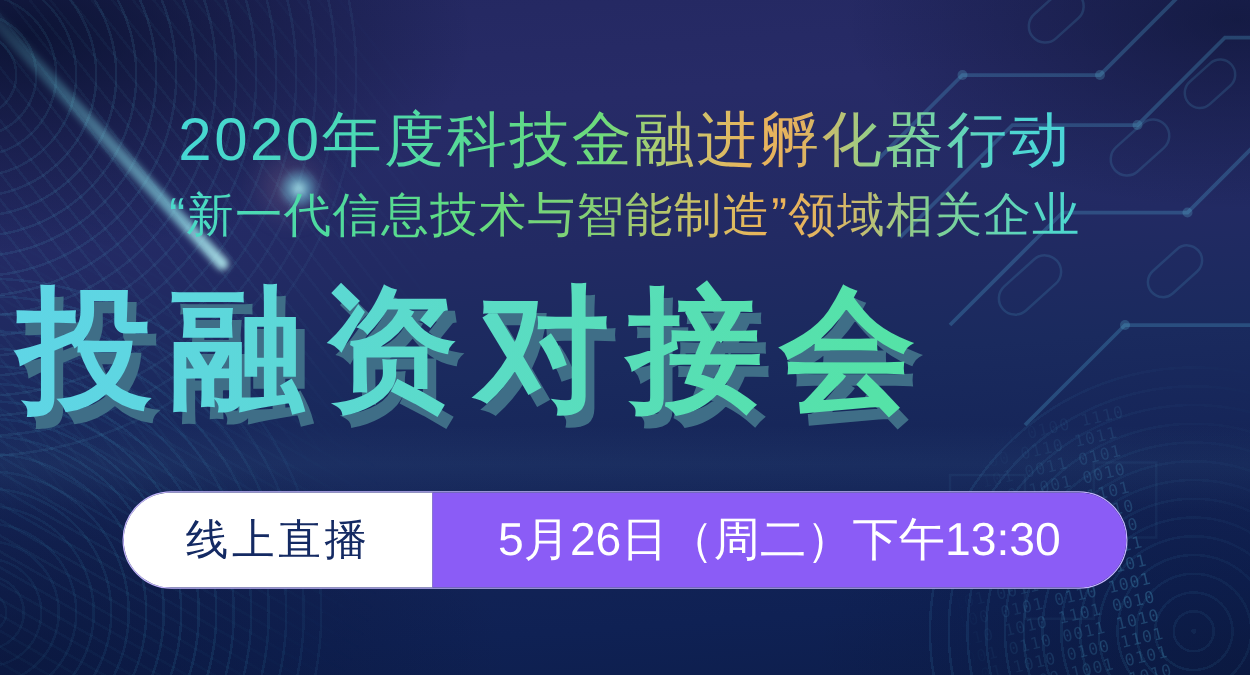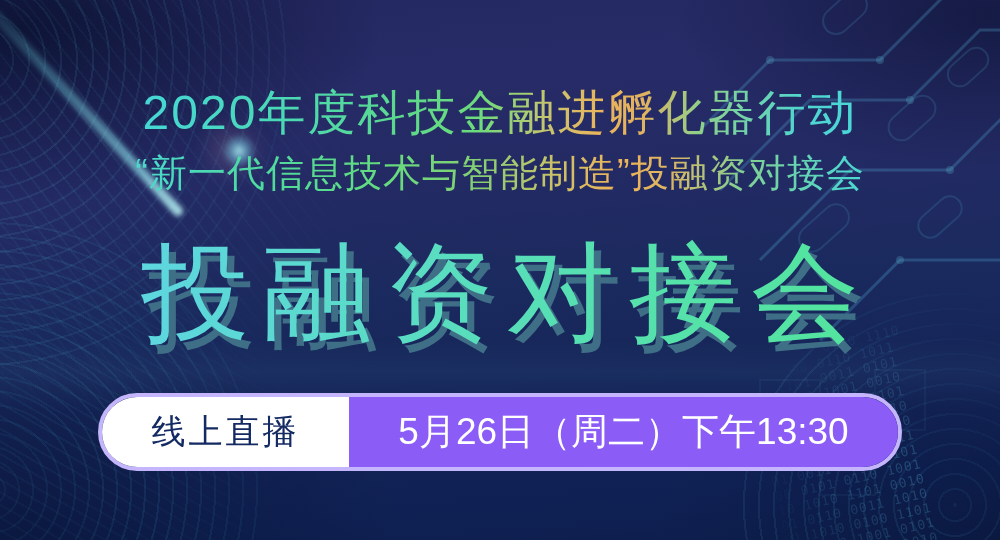--- a/index.html
+++ b/index.html
@@ -257,25 +257,24 @@
   
   .headline-wrap {
     position: absolute;
     top: 216px;
     left: 0; right: 0;
     height: 130px;
   }
   .headline {
     position: absolute;
     left: 0; right: 0;
-    top: 16px;
-    text-align: center;
+    top: 4px;
     font-size: 108px;
     line-height: 122px;
-    font-weight: 400;
+    font-weight: 700;
     letter-spacing: 14px;
     text-indent: 14px;
     white-space: nowrap;
     font-family: "DejaVu Sans", "Liberation Sans", sans-serif;
   }
   .headline-shadow {
     color: #3f6e87;
     transform: translate(7px, 9px);
     filter: blur(0.3px);
   }
@@ -296,21 +295,21 @@
   }
 
   
   .pill {
     position: absolute;
     left: 98px;
     top: 393px;
     width: 804px;
     height: 78px;
     border-radius: 39px;
-    border: 4px solid #c4b5fd;
+    border: 1px solid #c4b5fd;
     box-sizing: border-box;
     display: flex;
     align-items: stretch;
     overflow: hidden;
     background: #132258;
   }
   .pill-left {
     width: 247px;
     flex: 0 0 247px;
     background: #ffffff;
@@ -406,21 +405,21 @@
       </g>
     </svg>
   </div>
 
   <div class="bg-sheen"></div>
 
   <div class="content">
 
     <div class="line1">2020年度科技金融进孵化器行动</div>
 
-    <div class="line2">“新一代信息技术与智能制造”投融资对接会</div>
+    <div class="line2">“新一代信息技术与智能制造”领域相关企业</div>
 
     <div class="headline-wrap">
       <div class="headline headline-shadow">投融资对接会</div>
       <div class="headline headline-main">投融资对接会</div>
     </div>
 
     <div class="pill">
       <div class="pill-left">
         <span class="pill-left-label">线上直播</span>
       </div>

